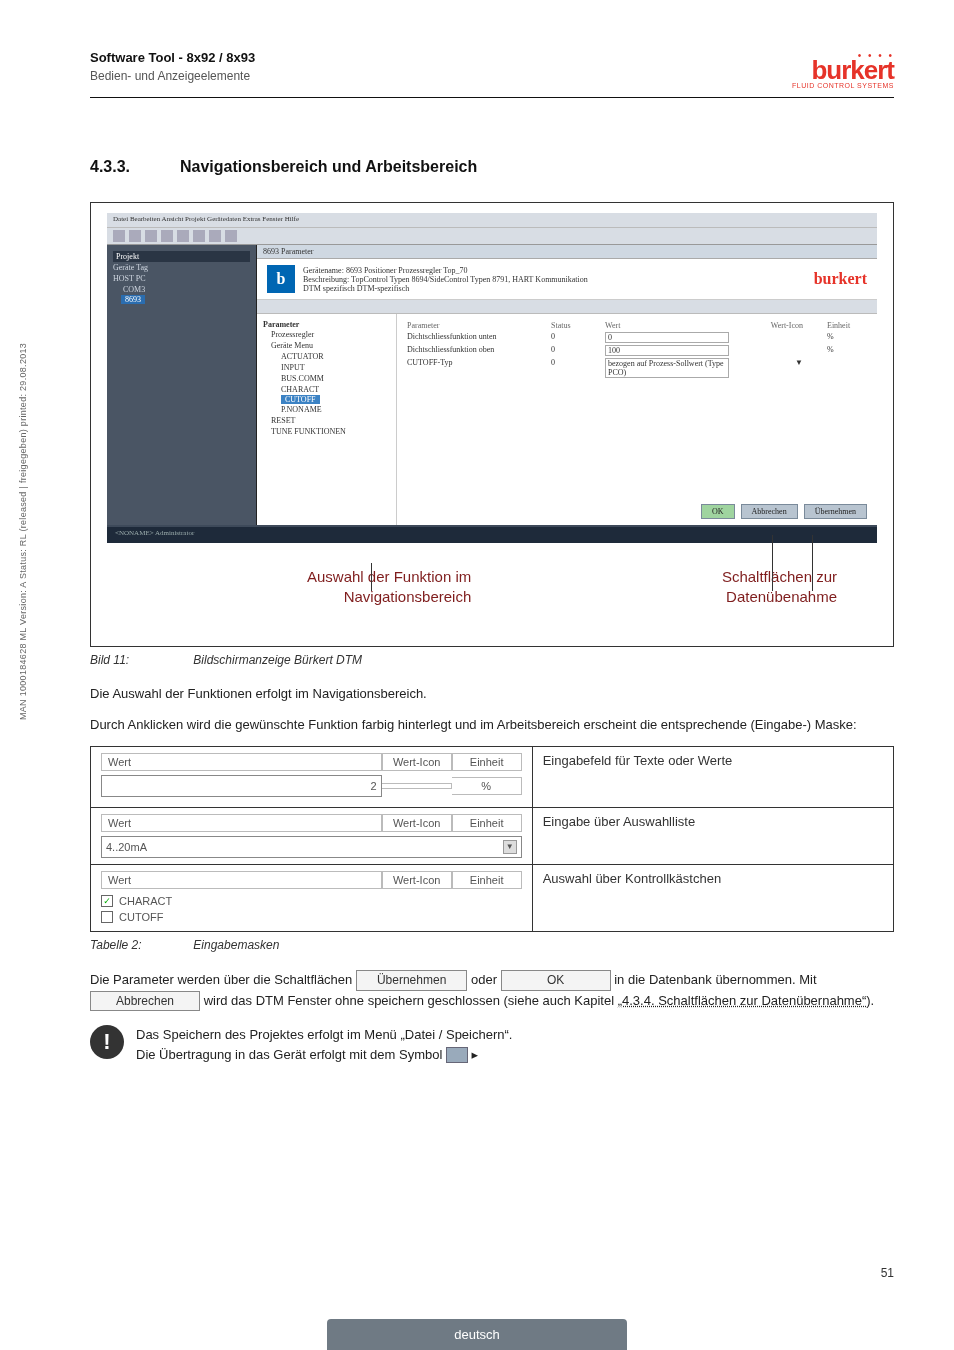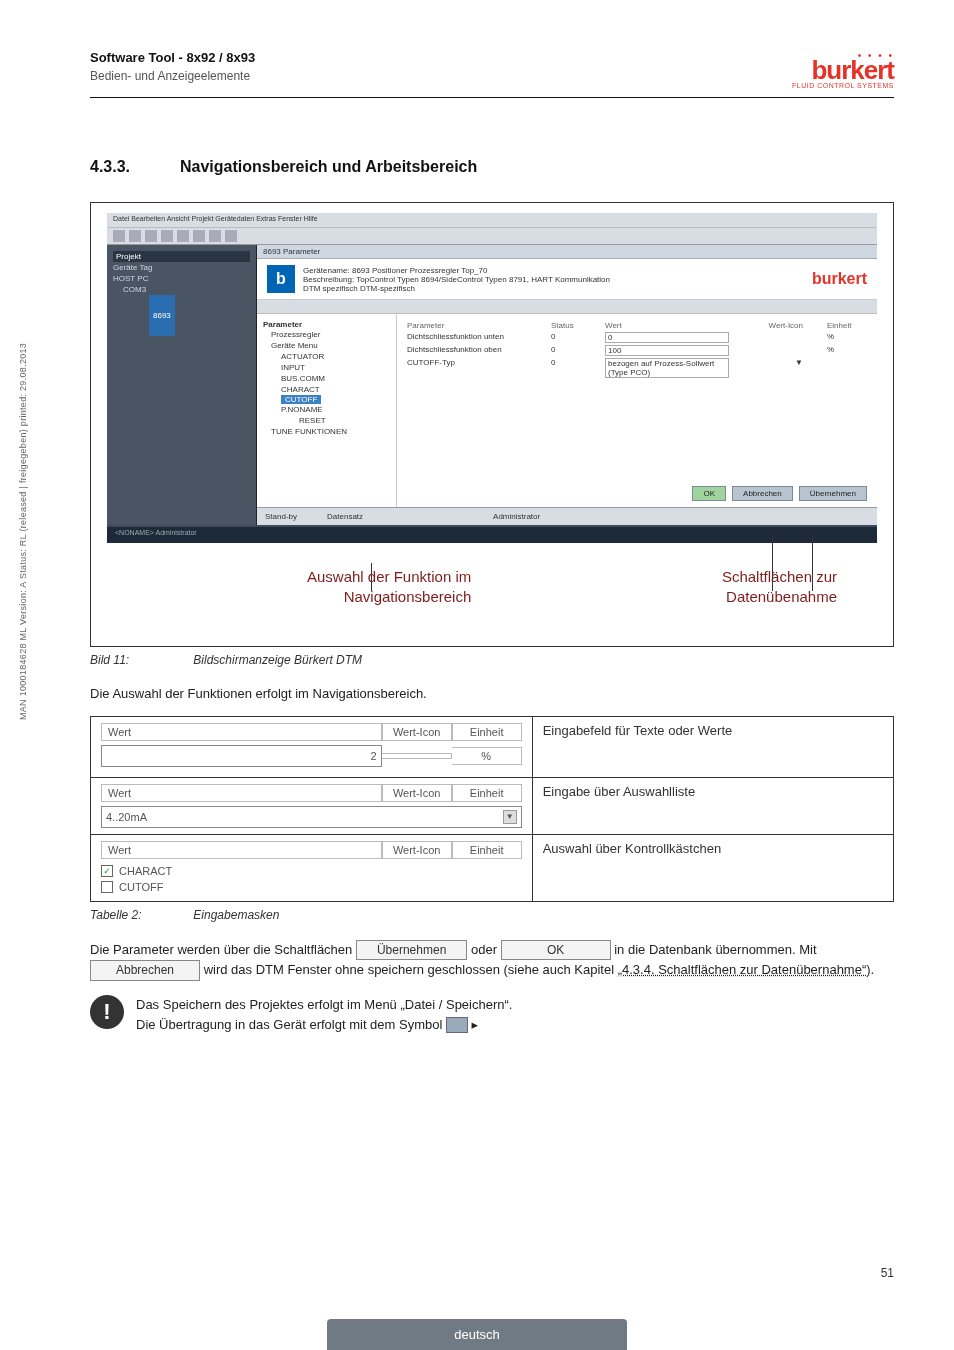--- a/index.html
+++ b/index.html
@@ -52,20 +52,21 @@
     position: relative;
     padding: 10px 16px 40px 16px;
   }
   .figure-title { text-align: center; font-size: 13px; color: #222; margin-bottom: 10px; }
   .screenshot {
     width: 100%;
     height: 330px;
     background: #3e4a5a;
     position: relative;
     overflow: hidden;
+    font-family: Liberation Serif, serif;
   }
   .ss-menubar { background:#d8dde4; height:14px; font-size:7px; color:#333; padding:2px 6px; }
   .ss-toolbar { background:#d8dde4; height:18px; border-top:1px solid #bbb; border-bottom:1px solid #999; display:flex; align-items:center; padding:0 6px; gap:4px; }
   .tb-ico { width:12px; height:12px; background:#aab; display:inline-block; }
   .ss-body { display:flex; height: calc(100% - 50px); }
   .ss-tree {
     width: 150px; background:#4a5564; color:#cfd6e0; font-size:8px; padding:6px;
     border-right:1px solid #222;
   }
   .ss-tree .node { padding:1px 0; }
@@ -180,21 +181,21 @@
         <span class="tb-ico"></span>
         <span class="tb-ico"></span>
         <span class="tb-ico"></span>
       </div>
       <div class="ss-body">
         <div class="ss-tree">
           <div class="node" style="color:#fff;background:#2a3544;padding:1px 3px;">Projekt</div>
           <div class="node">Geräte Tag</div>
           <div class="node">HOST PC</div>
           <div class="node" style="padding-left:10px;">COM3</div>
-          <div class="node" style="padding-left:20px;background:#2a6db0;color:#fff;display:inline-block;padding:16px 4px;margin-left:36px;">8693</div>
+          <div class="node" style="padding-left:20px;background:#2a6db0;color:#fff;display:inline-block;padding:0 4px;margin-left:8px;">8693</div>
         </div>
         <div class="ss-main">
           <div style="background:#cfd8e2;font-size:8px;padding:2px 6px;border-bottom:1px solid #aaa;">8693 Parameter</div>
           <div class="ss-banner">
             <div class="b-ico">b</div>
             <div class="b-txt">
               <div><span>Gerätename:</span> <span>8693 Positioner Prozessregler Top_70</span></div>
               <div><span>Beschreibung:</span> <span>TopControl Typen 8694/SideControl Typen 8791, HART Kommunikation</span></div>
               <div><span>DTM spezifisch</span> <span>DTM-spezifisch</span></div>
             </div>
@@ -205,21 +206,21 @@
             <div class="ss-nav">
               <div style="font-weight:bold;">Parameter</div>
               <div class="item">Prozessregler</div>
               <div class="item">Geräte Menu</div>
               <div class="item" style="padding-left:18px;">ACTUATOR</div>
               <div class="item" style="padding-left:18px;">INPUT</div>
               <div class="item" style="padding-left:18px;">BUS.COMM</div>
               <div class="item" style="padding-left:18px;">CHARACT</div>
               <div style="padding-left:18px;"><span class="item hl">CUTOFF</span></div>
               <div class="item" style="padding-left:18px;">P.NONAME</div>
-              <div class="item" style="padding-left:8px;margin-left:28px;">RESET</div>
+              <div class="item" style="padding-left:8px;">RESET</div>
               <div class="item" style="padding-left:8px;">TUNE FUNKTIONEN</div>
             </div>
             <div class="ss-table">
               <div class="ss-table-row" style="color:#666;">
                 <span class="c1">Parameter</span>
                 <span class="c2">Status</span>
                 <span class="c3">Wert</span>
                 <span class="c4">Wert-Icon</span>
                 <span class="c5">Einheit</span>
               </div>
@@ -244,25 +245,20 @@
                 <span class="c4">▼</span>
                 <span class="c5"></span>
               </div>
               <div class="ss-btns">
                 <span class="ss-btn ok">OK</span>
                 <span class="ss-btn">Abbrechen</span>
                 <span class="ss-btn">Übernehmen</span>
               </div>
             </div>
           </div>
-          <div class="ss-status">
-            <span>Stand-by</span>
-            <span>Datensatz</span>
-            <span style="margin-left:100px;">Administrator</span>
-          </div>
         </div>
       </div>
       <div class="ss-foot">&lt;NONAME&gt;       Administrator</div>
     </div>
 
     <div class="conn" style="left:280px; top:360px; width:1px; height:28px;"></div>
     <div class="conn" style="right:120px; top:332px; width:1px; height:56px;"></div>
     <div class="conn" style="right:80px; top:332px; width:1px; height:56px;"></div>
 
     <div class="fig-annot-row">
@@ -274,20 +270,21 @@
       </div>
     </div>
   </div>
 
   <div class="caption">
     <span class="clabel">Bild 11:</span>
     <span>Bildschirmanzeige Bürkert DTM</span>
   </div>
 
   <p class="body">Die Auswahl der Funktionen erfolgt im Navigationsbereich.</p>
+  <p class="body">Durch Anklicken wird die gewünschte Funktion farbig hinterlegt und im Arbeitsbereich erscheint die entsprechende (Eingabe-) Maske:</p>
 
   <table class="mask-table">
     <tbody>
         <tr>
       <td class="mask-cell-left">
         <div class="mini-row">
           <span class="mini-label w">Wert</span>
           <span class="mini-label fix">Wert-Icon</span>
           <span class="mini-label fix">Einheit</span>
         </div>

